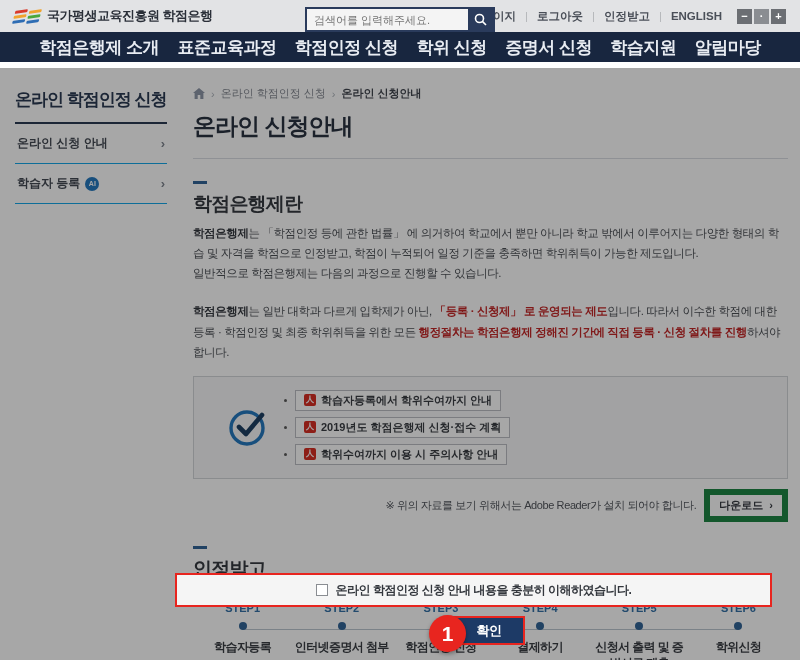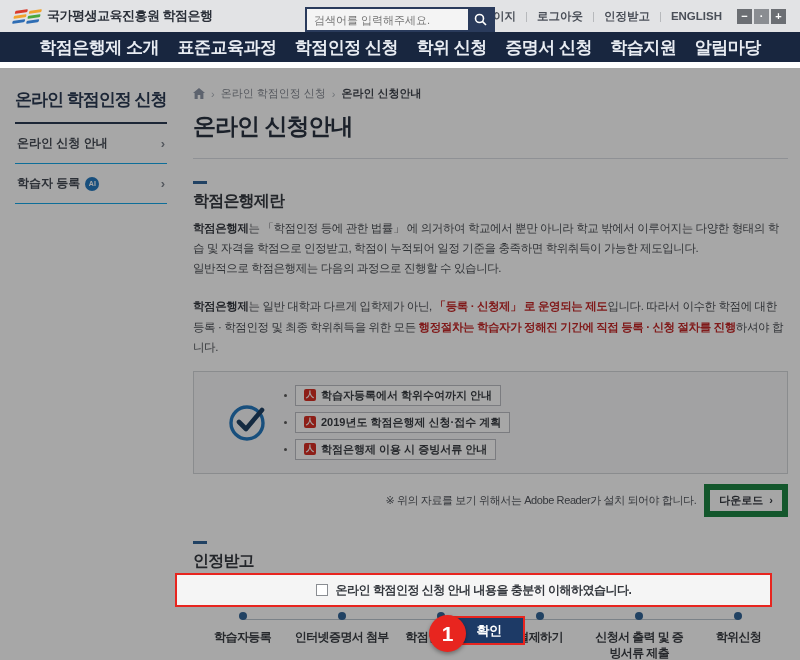--- a/index.html
+++ b/index.html
@@ -39,21 +39,21 @@
 
   .main { margin-left:193px; margin-right:12px; padding-top:24px; }
   .breadcrumb { display:flex; align-items:center; gap:6px; font-size:11px; color:#80858e; }
   .breadcrumb .crumb-sep { color:#aab0b8; }
   .breadcrumb .current { font-weight:bold; color:#3a3f48; }
   .page-title-wrap { padding:10px 0 16px 0; border-bottom:1px solid #d9dde2; }
   .page-title { font-size:23px; font-weight:bold; color:#222b3a; letter-spacing:-1px; }
 
   .sec-head { margin-top:22px; }
   .sec-dash { width:14px; height:3px; background:#2c5f93; margin-bottom:7px; }
-  .sec-title { font-size:16px; font-weight:bold; color:#2f333a; letter-spacing:-0.8px; }
+  .sec-title { font-size:19px; font-weight:bold; color:#2f333a; letter-spacing:-0.8px; }
 
   .para { margin-top:6px; font-size:11.5px; line-height:1.75; color:#45494f; letter-spacing:-0.4px; }
   .para b { color:#2f333a; }
   .para .red { color:#c22020; font-weight:bold; }
 
   .info-box { margin-top:14px; border:1px solid #d2d4d8; background:#f8f8f9; display:flex; align-items:center; padding:13px 18px; }
   .info-icon { width:72px; display:flex; justify-content:center; }
   .pdf-list { list-style:none; display:flex; flex-direction:column; gap:6px; }
   .pdf-li { display:flex; align-items:center; gap:8px; }
   .bullet { width:3px; height:3px; background:#555; border-radius:50%; }
@@ -166,21 +166,21 @@
       <div class="sec-dash"></div>
       <h2 class="sec-title">학점은행제란</h2>
     </div>
 
     <p class="para">
       <b>학점은행제</b><span>는 「학점인정 등에 관한 법률」 에 의거하여 학교에서 뿐만 아니라 학교 밖에서 이루어지는 다양한 형태의 학습 및 자격을 학점으로 인정받고, 학점이 누적되어 일정 기준을 충족하면 학위취득이 가능한 제도입니다.</span><br>
       <span>일반적으로 학점은행제는 다음의 과정으로 진행할 수 있습니다.</span>
     </p>
 
     <p class="para" style="margin-top:18px;">
-      <b>학점은행제</b><span>는 일반 대학과 다르게 입학제가 아닌, </span><span class="red">「등록 · 신청제」 로 운영되는 제도</span><span>입니다. 따라서 이수한 학점에 대한 등록 · 학점인정 및 최종 학위취득을 위한 모든 </span><span class="red">행정절차는 학습자가 정해진 기간에 직접 등록 · 신청 절차를 진행</span><span>하셔야 합니다.</span>
+      <b>학점은행제</b><span>는 일반 대학과 다르게 입학제가 아닌, </span><span class="red">「등록 · 신청제」 로 운영되는 제도</span><span>입니다. 따라서 이수한 학점에 대한 등록 · 학점인정 및 최종 학위취득을 위한 모든 </span><span class="red">행정절차는 학점은행제 정해진 기간에 직접 등록 · 신청 절차를 진행</span><span>하셔야 합니다.</span>
     </p>
 
     <div class="info-box">
       <div class="info-icon">
         <svg width="44" height="44" viewBox="0 0 44 44">
             <circle cx="21" cy="23" r="16" fill="none" stroke="#1e74bd" stroke-width="3.4"></circle>
             <path d="M13 22 L20 29 L36 10" fill="none" stroke="#173a5e" stroke-width="4.6" stroke-linecap="round" stroke-linejoin="round"></path>
           </svg>
       </div>
       <ul class="pdf-list">
@@ -195,21 +195,21 @@
           <span class="bullet"></span>
           <span class="pdf-chip">
             <span class="pdf-ico">人</span>
             <span>2019년도 학점은행제 신청·접수 계획</span>
           </span>
         </li>
         <li class="pdf-li">
           <span class="bullet"></span>
           <span class="pdf-chip">
             <span class="pdf-ico">人</span>
-            <span>학점은행제 이용 시 증빙서류 안내</span>
+            <span>학위수여까지 이용 시 주의사항 안내</span>
           </span>
         </li>
       </ul>
     </div>
 
     <div class="adobe-row">
       <span>※ 위의 자료를 보기 위해서는 Adobe Reader가 설치 되어야 합니다.</span>
       <button class="dl-btn">
         <span>다운로드</span>
         <span>›</span>

